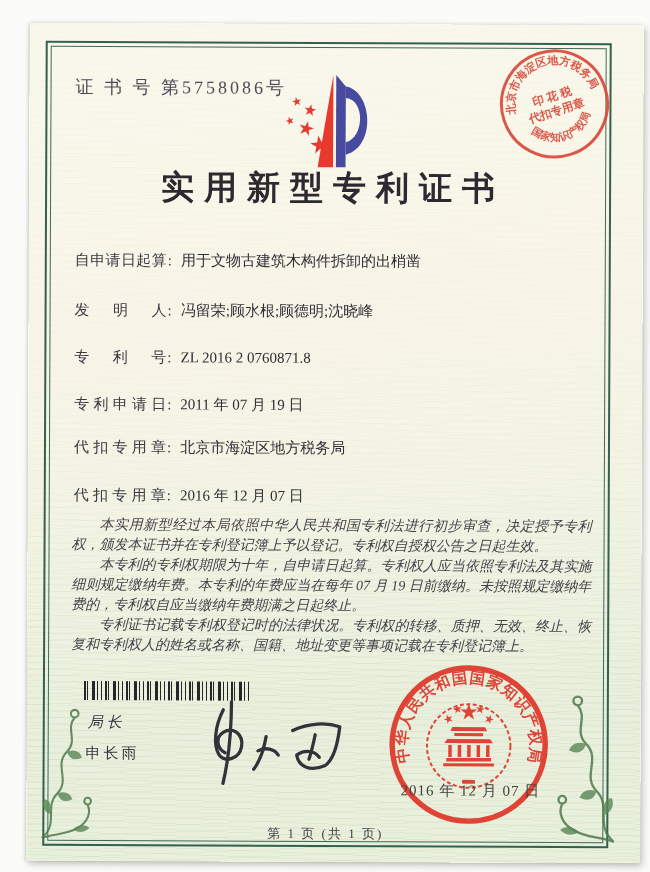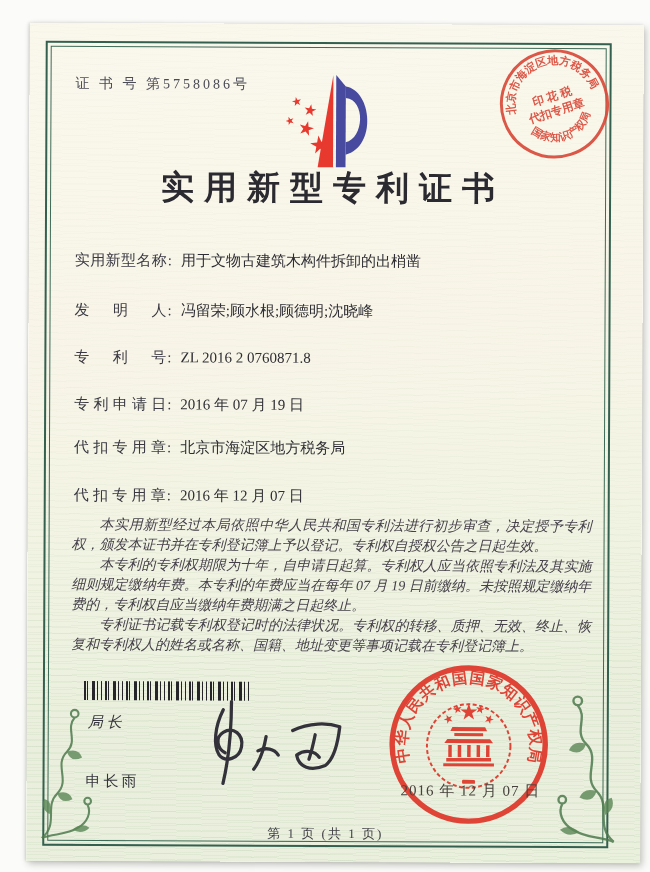--- a/index.html
+++ b/index.html
@@ -17,21 +17,21 @@
   .waves{
     position:absolute;inset:0;pointer-events:none;
     background:
       repeating-linear-gradient(2deg,rgba(116,162,116,.08) 0 1px,transparent 1px 6px),
       repeating-linear-gradient(-2.5deg,rgba(116,162,116,.07) 0 1px,transparent 1px 7px);
     -webkit-mask-image:linear-gradient(180deg,rgba(0,0,0,.18),rgba(0,0,0,.35) 55%,#000 78%);
     mask-image:linear-gradient(180deg,rgba(0,0,0,.18),rgba(0,0,0,.35) 55%,#000 78%);
   }
   .frame{position:absolute;left:16px;top:18px;right:32px;bottom:15px;border:2px solid #33604f;}
   .frame::after{content:"";position:absolute;inset:3px;border:1px solid #3d6b57;}
-  .cert-no{position:absolute;left:46px;top:52px;font-size:14px;letter-spacing:3px;color:#4b4b55;}
+  .cert-no{position:absolute;left:46px;top:52px;font-size:18px;letter-spacing:3px;color:#4b4b55;}
   .logo{position:absolute;left:249px;top:46px;width:100px;height:106px;}
   .title{
     position:absolute;left:0;right:16px;top:142px;text-align:center;
     font-size:33px;font-weight:bold;letter-spacing:10px;text-indent:10px;color:#2b2a30;
   }
   .tax-seal{position:absolute;left:467px;top:21px;width:116px;height:116px;transform:rotate(-18deg);opacity:.92;z-index:5;}
   .field{position:absolute;left:46px;font-size:15px;color:#2f2e34;white-space:nowrap;}
   .fld-label{display:inline-block;width:92px;text-align:justify;text-align-last:justify;color:#3a3942;}
   .fld-colon{margin:0 9px 0 1px;color:#3a3942;}
   .f0{top:228px}.f1{top:278px}.f2{top:325px}.f3{top:372px}.f4{top:415px}.f5{top:463px}
@@ -41,21 +41,21 @@
   }
   .body-text p{margin:0;text-indent:2em;}
   .barcode{
     position:absolute;left:57px;top:658px;width:167px;height:19px;
     background:repeating-linear-gradient(90deg,
       #26262a 0 2px,transparent 2px 3px,#26262a 3px 4px,transparent 4px 8px,
       #26262a 8px 11px,transparent 11px 13px,#26262a 13px 14px,transparent 14px 17px,
       #26262a 17px 18px,transparent 18px 21px);
   }
   .director-title{position:absolute;left:61px;top:690px;font-size:15px;letter-spacing:4px;color:#35343c;font-style:italic;}
-  .director-name{position:absolute;left:59px;top:721px;font-size:15px;letter-spacing:3px;color:#35343c;margin-top:28px;}
+  .director-name{position:absolute;left:59px;top:721px;font-size:15px;letter-spacing:3px;color:#35343c;}
   .signature{position:absolute;left:167px;top:672px;width:155px;height:92px;z-index:6;}
   .issue-seal{position:absolute;left:360px;top:638px;width:164px;height:164px;opacity:.93;z-index:4;}
   .issue-date{position:absolute;left:374px;top:757px;font-size:15px;letter-spacing:1px;color:#46413c;z-index:6;}
   .footer{position:absolute;left:0;right:16px;top:801px;text-align:center;font-size:13px;letter-spacing:2px;color:#3f3e45;}
   .corner-bl{position:absolute;left:6px;top:668px;width:80px;height:152px;z-index:3;}
   .corner-br{position:absolute;right:18px;top:650px;width:86px;height:172px;transform:scaleX(-1);z-index:3;}
 </style>
 </head>
 <body>
 
@@ -95,30 +95,30 @@
       <textPath href="#taxTop" startOffset="50%" text-anchor="middle">北京市海淀区地方税务局</textPath>
     </text>
     <text font-size="10.5" font-weight="bold" fill="#d94a3a">
       <textPath href="#taxBottom" startOffset="50%" text-anchor="middle">国家知识产权局</textPath>
     </text>
     <text x="58" y="54" text-anchor="middle" font-size="11.5" font-weight="bold" fill="#d94a3a">印 花 税</text>
     <text x="58" y="69" text-anchor="middle" font-size="11.5" font-weight="bold" fill="#d94a3a">代扣专用章</text>
   </svg>
 
   <div class="field f0">
-    <span class="fld-label">实用新型名称</span><span class="fld-colon">:</span><span class="fld-value">用于文物古建筑木构件拆卸的出梢凿</span>
+    <span class="fld-label">自申请日起算</span><span class="fld-colon">:</span><span class="fld-value">用于文物古建筑木构件拆卸的出梢凿</span>
   </div>
   <div class="field f1">
     <span class="fld-label">发明人</span><span class="fld-colon">:</span><span class="fld-value">冯留荣;顾水根;顾德明;沈晓峰</span>
   </div>
   <div class="field f2">
     <span class="fld-label">专利号</span><span class="fld-colon">:</span><span class="fld-value">ZL 2016 2 0760871.8</span>
   </div>
   <div class="field f3">
-    <span class="fld-label">专利申请日</span><span class="fld-colon">:</span><span class="fld-value">2016 年 07 月 19 日</span>
+    <span class="fld-label">专利申请日</span><span class="fld-colon">:</span><span class="fld-value">2011 年 07 月 19 日</span>
   </div>
   <div class="field f4">
     <span class="fld-label">代扣专用章</span><span class="fld-colon">:</span><span class="fld-value">北京市海淀区地方税务局</span>
   </div>
   <div class="field f5">
     <span class="fld-label">代扣专用章</span><span class="fld-colon">:</span><span class="fld-value">2016 年 12 月 07 日</span>
   </div>
 
   <div class="body-text">
     <p>本实用新型经过本局依照中华人民共和国专利法进行初步审查，决定授予专利权，颁发本证书并在专利登记簿上予以登记。专利权自授权公告之日起生效。</p>

